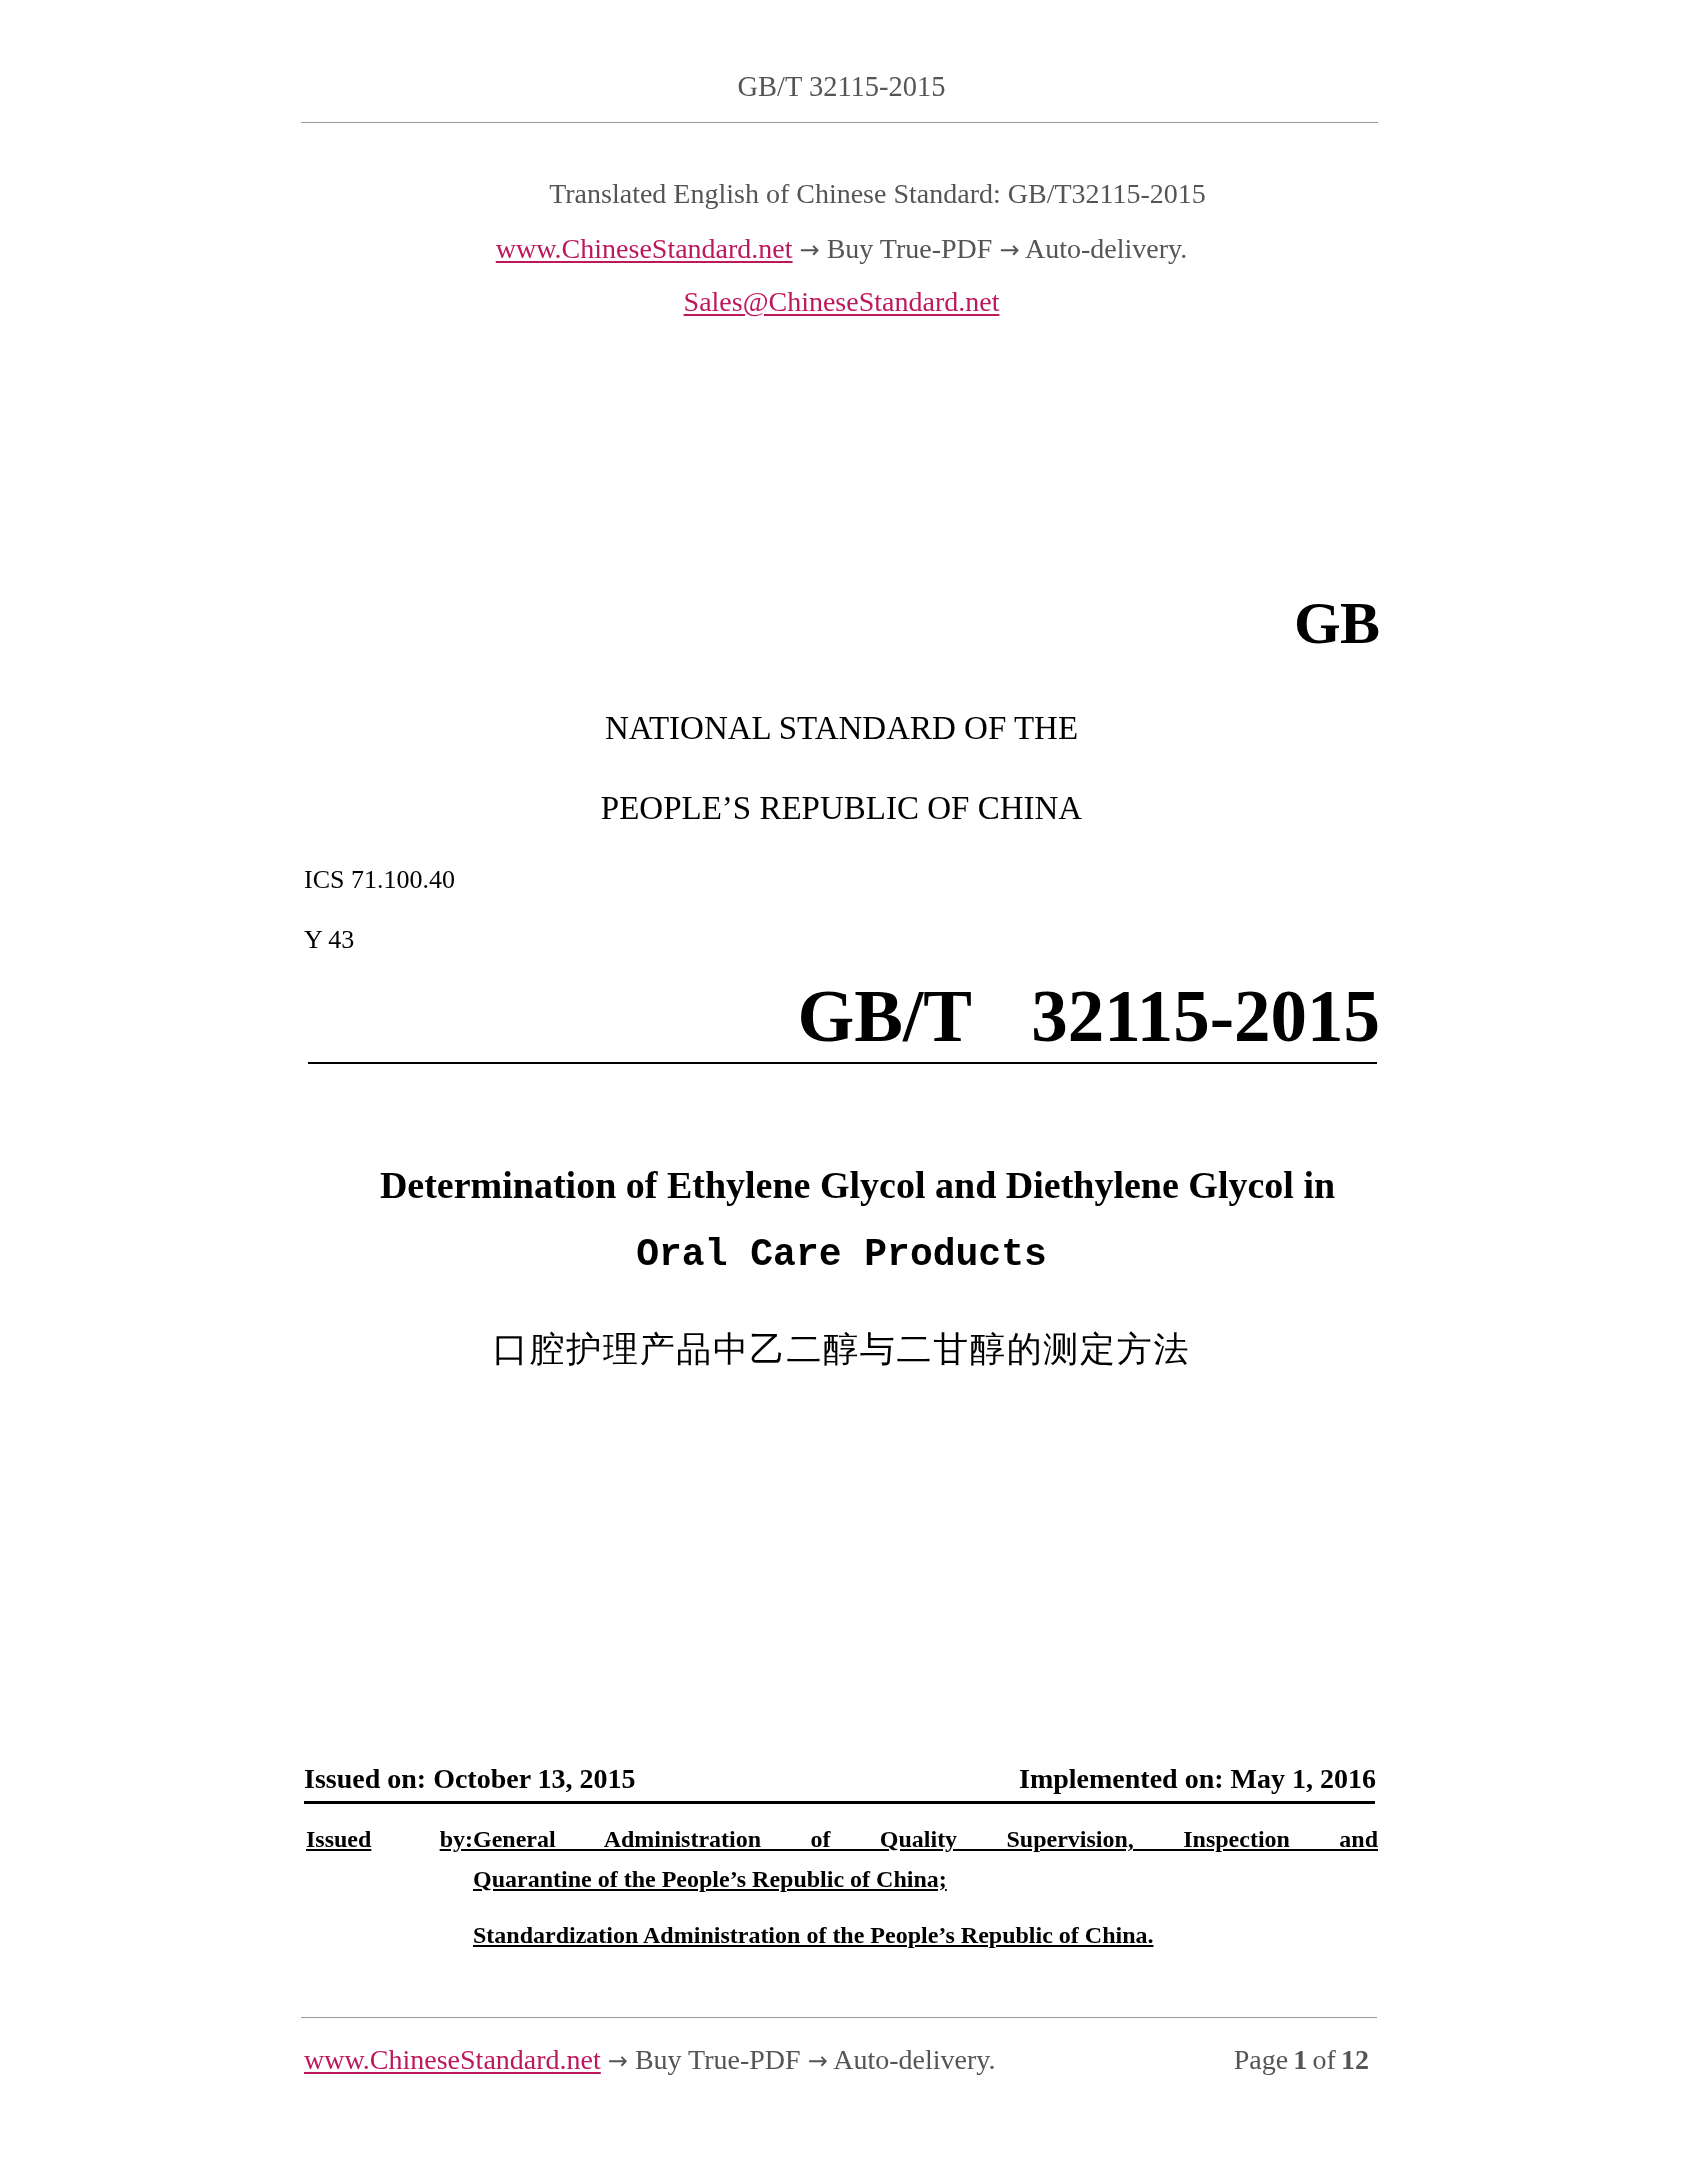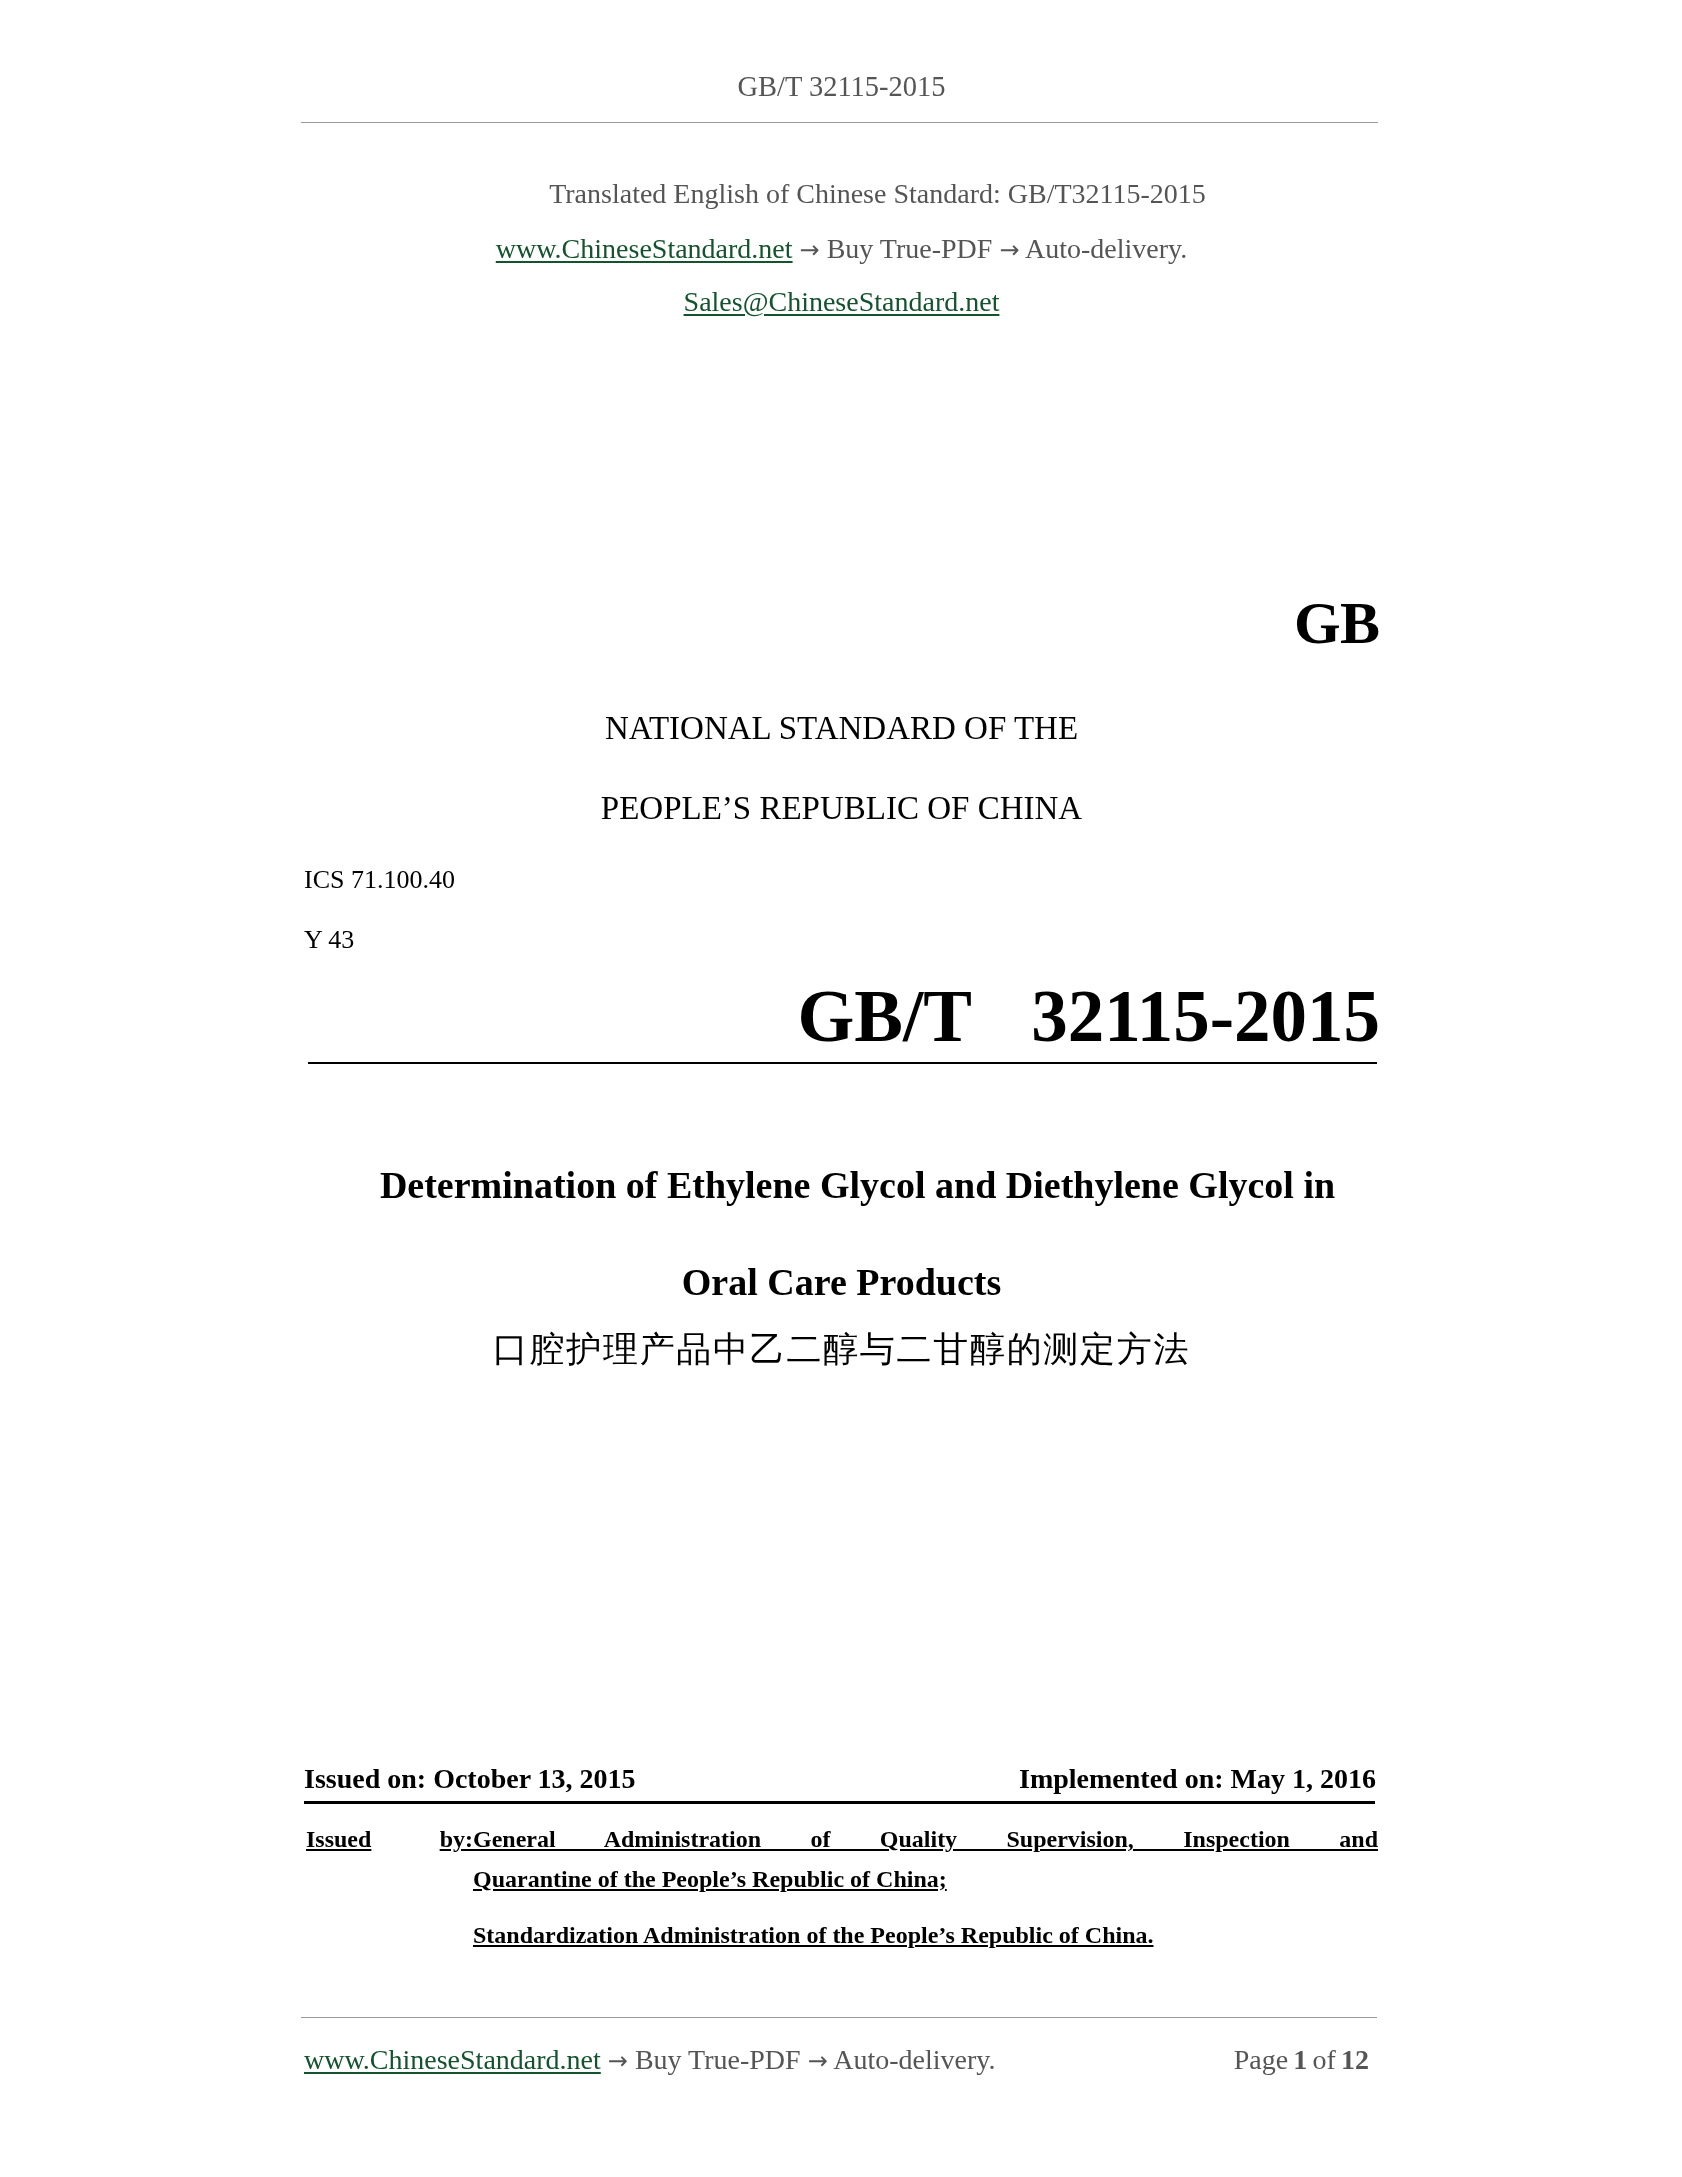--- a/index.html
+++ b/index.html
@@ -32,21 +32,21 @@
 
     
     .promo {
       left: 0; width: 1683px;
       text-align: center;
       font-size: 28px;
       color: #555;
       line-height: 35px;
     }
     .promo a, .footer a {
-      color: #14532d;
+      color: #be185d;
       text-decoration: underline;
       text-underline-offset: 2.6px;
     }
     .arrow { font-family: "DejaVu Sans", sans-serif; font-size: 24px; }
 
     
     .gb-mark {
       right: 304px; top: 571px;
       font-size: 60px; font-weight: bold;
       line-height: 104px;
@@ -153,21 +153,21 @@
 <div class="abs national-line" style="top:709px;">NATIONAL STANDARD OF THE</div>
 <div class="abs national-line" style="top:789px;">PEOPLE’S REPUBLIC OF CHINA</div>
 
 <div class="abs classification" style="top:864px;">ICS 71.100.40</div>
 <div class="abs classification" style="top:924px;">Y 43</div>
 
 <div class="abs std-number" style="white-space:pre;">GB/T  32115-2015</div>
 <div class="abs number-rule"></div>
 
 <div class="abs title-en" style="top:1163px;margin-left:16px;">Determination of Ethylene Glycol and Diethylene Glycol in</div>
-<div class="abs title-en" style="top:1260px;">Oral Care Products</div>
+<div class="abs title-en" style="top:1232px;font-family:Liberation Mono, monospace;">Oral Care Products</div>
 <div class="abs title-zh">口腔护理产品中乙二醇与二甘醇的测定方法</div>
 
 <div class="abs dates-row">
   <span>Issued on: October 13, 2015</span>
   <span>Implemented on: May 1, 2016</span>
 </div>
 <div class="abs dates-rule"></div>
 
 <div class="abs issuer-block">
   <div class="issuer-row">

